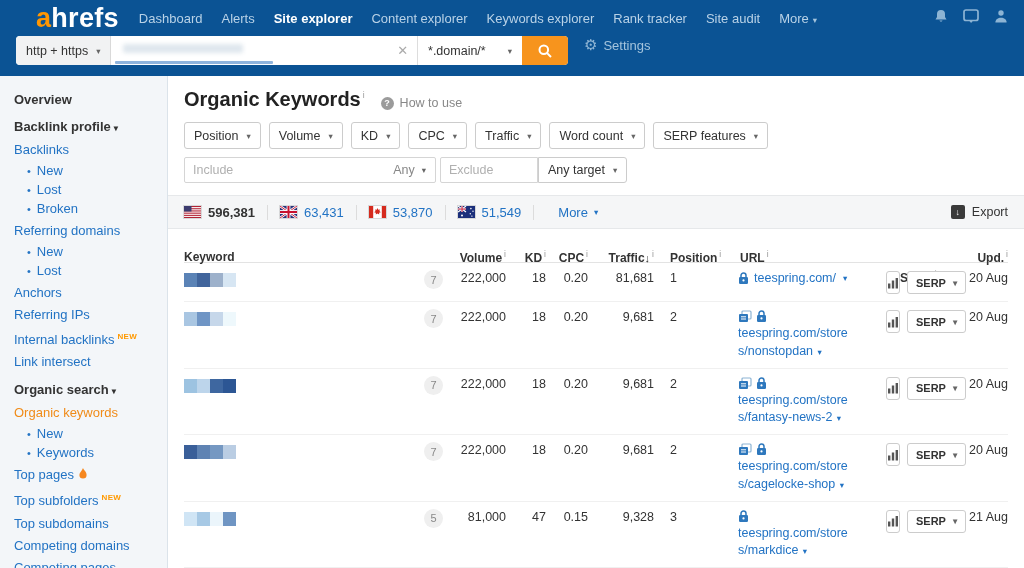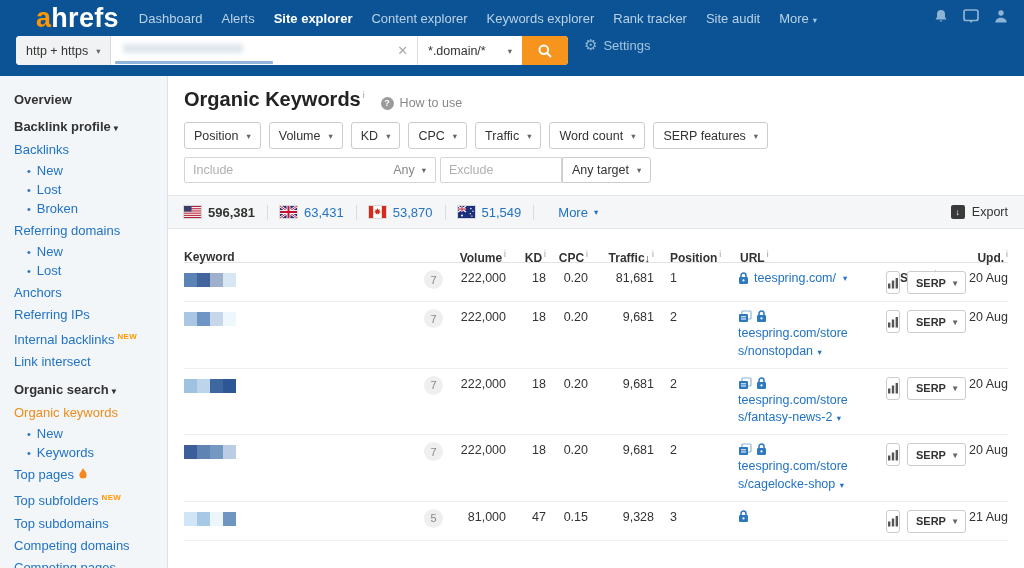--- a/index.html
+++ b/index.html
@@ -57,21 +57,21 @@
 
   .filters { display:flex; gap:8px; margin-top:11px; }
   .fbtn { border:1px solid #ccc; border-radius:3px; background:#fff; height:27px; padding:0 9px;
     font-size:12.5px; color:#333; display:flex; align-items:center; gap:8px; cursor:pointer; white-space:nowrap; }
 
   .inc-row { display:flex; margin-top:8px; align-items:center; }
   .inc-group { display:flex; border:1px solid #d5d5d5; border-radius:2px; height:26px; align-items:center; width:252px; background:#fff; }
   .inc-input { border:none; outline:none; flex:1; padding:0 8px; font-size:12.5px; color:#333; font-family:inherit; min-width:0; }
   ::placeholder { color:#b0b0b0; }
   .inc-any { color:#888; font-size:12.5px; padding:0 9px; display:flex; align-items:center; gap:7px; cursor:pointer; }
-  .exc-input { border:1px solid #d5d5d5; border-radius:2px 0 0 2px; height:26px; width:122px; padding:0 8px;
+  .exc-input { border:1px solid #d5d5d5; border-radius:2px 0 0 2px; height:26px; width:98px; padding:0 8px;
     font-size:12.5px; margin-left:4px; font-family:inherit; outline:none; }
   .target-btn { border:1px solid #ccc; border-left:1px solid #ccc; border-radius:0 3px 3px 0; background:#fff;
     height:26px; padding:0 9px; font-size:12.5px; color:#333; display:flex; align-items:center; gap:8px; cursor:pointer; }
 
   .stats-band { margin-top:12px; background:#f5f6f7; border-top:1px solid #e6e8ea; border-bottom:1px solid #e6e8ea;
     height:34px; display:flex; align-items:center; padding:8px 16px; }
   .country { display:flex; align-items:center; gap:7px; font-size:13px; cursor:pointer; }
   .country .val { color:#2273c4; }
   .country.active .val { color:#333; font-weight:bold; }
   .flag { display:inline-flex; outline:1px solid rgba(0,0,0,.12); line-height:0; }
@@ -530,20 +530,21 @@
             <div class="c-url">
               <div class="icons-line">
                 <span style="line-height: 0; display: inline-flex;">
                   <svg width="11" height="13" viewBox="0 0 11 13">
                     <path d="M3 5V3.6a2.5 2.5 0 0 1 5 0V5" fill="none" stroke="#2e78bd" stroke-width="1.5"></path>
                     <rect x="1" y="5" width="9" height="7" rx="1.2" fill="#2e78bd"></rect>
                     <circle cx="5.5" cy="8.4" r="1.1" fill="#fff"></circle>
                   </svg>
                 </span>
               </div>
+              <div class="url-text">teespring.com/stores/markdice<span class="url-caret"> ▾</span></div>
             </div>
             <div class="c-serp">
               <button class="chart-btn">
                 <svg width="12" height="12" viewBox="0 0 12 12">
                   <rect x="1" y="6.5" width="2.4" height="5" fill="#555"></rect>
                   <rect x="4.8" y="3.5" width="2.4" height="8" fill="#555"></rect>
                   <rect x="8.6" y="1" width="2.4" height="10.5" fill="#555"></rect>
                 </svg>
               </button>
               <button class="serp-btn">SERP<span class="caret">▾</span></button>

